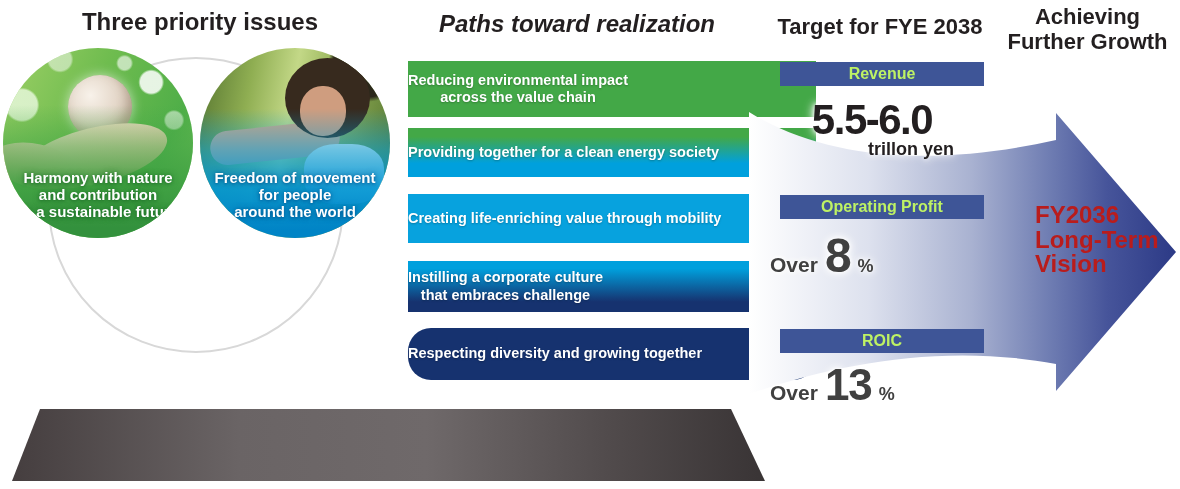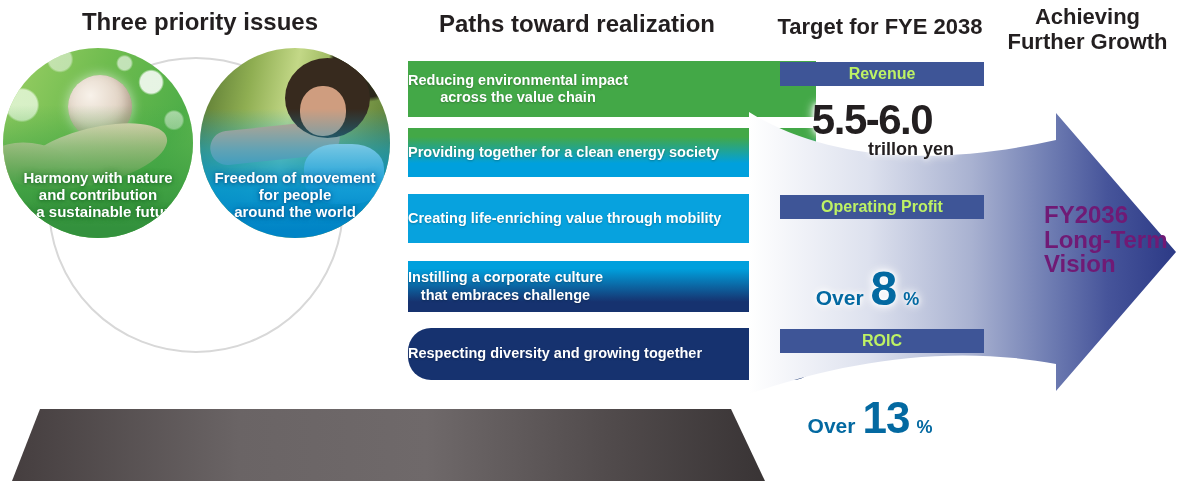--- a/index.html
+++ b/index.html
@@ -4,21 +4,21 @@
 <style>
   html,body{margin:0;padding:0;background:#ffffff;}
   .canvas{
     position:relative;width:1180px;height:489px;overflow:hidden;background:#ffffff;
     font-family:"Liberation Sans","DejaVu Sans",sans-serif;
   }
   .pre{white-space:pre-line;}
   
   .title{position:absolute;text-align:center;font-weight:bold;color:#231f20;}
   .t-priority{left:40px;top:8px;width:320px;font-size:24px;}
-  .t-paths{left:408px;top:10px;width:338px;font-size:24px;}
+  .t-paths{left:408px;top:10px;width:338px;font-size:24px;font-style:italic;}
   .t-target{left:765px;top:14px;width:230px;font-size:22px;}
   .t-growth{left:995px;top:4px;width:185px;font-size:22px;line-height:25px;}
   
   .ring{position:absolute;left:48px;top:57px;width:292px;height:292px;border:2px solid #d8d8d8;border-radius:50%;}
   .circle{position:absolute;width:190px;height:190px;border-radius:50%;overflow:hidden;}
   .c1{left:3px;top:48px;}
   .c2{left:200px;top:48px;}
   .c3{left:101px;top:210px;}
   .photo{position:absolute;inset:0;}
   .photo div{position:absolute;}
@@ -77,29 +77,29 @@
   .badge{position:absolute;left:780px;width:204px;height:24px;background:#3e5597;
       color:#bef264;font-weight:bold;font-size:16px;text-align:center;line-height:24px;}
   .bg-rev{top:62px;}
   .bg-op{top:195px;}
   .bg-roic{top:329px;}
   .glow{text-shadow:0 0 4px #fff,0 0 8px #fff,0 0 12px rgba(255,255,255,.9);}
   .rev-val{position:absolute;left:762px;width:220px;top:96px;text-align:center;color:#231f20;
       font-size:42px;font-weight:bold;letter-spacing:-1.5px;}
   .rev-unit{position:absolute;left:762px;width:192px;top:139px;text-align:right;color:#231f20;
       font-size:18px;font-weight:bold;}
-  .metric{position:absolute;display:flex;align-items:baseline;justify-content:center;gap:7px;color:#0369a1;margin-top:33px;}
+  .metric{position:absolute;display:flex;align-items:baseline;gap:7px;color:#404040;}
   .m-op{left:770px;width:195px;top:228px;}
   .m-roic{left:770px;width:200px;top:360px;}
   .over{font-size:21px;font-weight:bold;}
   .big{font-size:48px;font-weight:bold;letter-spacing:-1px;}
   .m-roic .big{font-size:44px;}
   .pct{font-size:18px;font-weight:bold;}
-  .vision{position:absolute;left:1035px;top:203px;color:#701a75;font-weight:bold;
-      font-size:24px;line-height:24.5px;margin-left:9px;}
+  .vision{position:absolute;left:1035px;top:203px;color:#b91c1c;font-weight:bold;
+      font-size:24px;line-height:24.5px;}
   
   .foundation-text{position:absolute;left:40px;top:421px;width:700px;text-align:center;color:#fff;}
   .f-title{font-size:19.5px;font-weight:bold;}
   .f-sub{font-size:13.4px;font-weight:bold;margin-top:6px;}
 </style>
 </head>
 <body>
 
 <div class="canvas">
 

